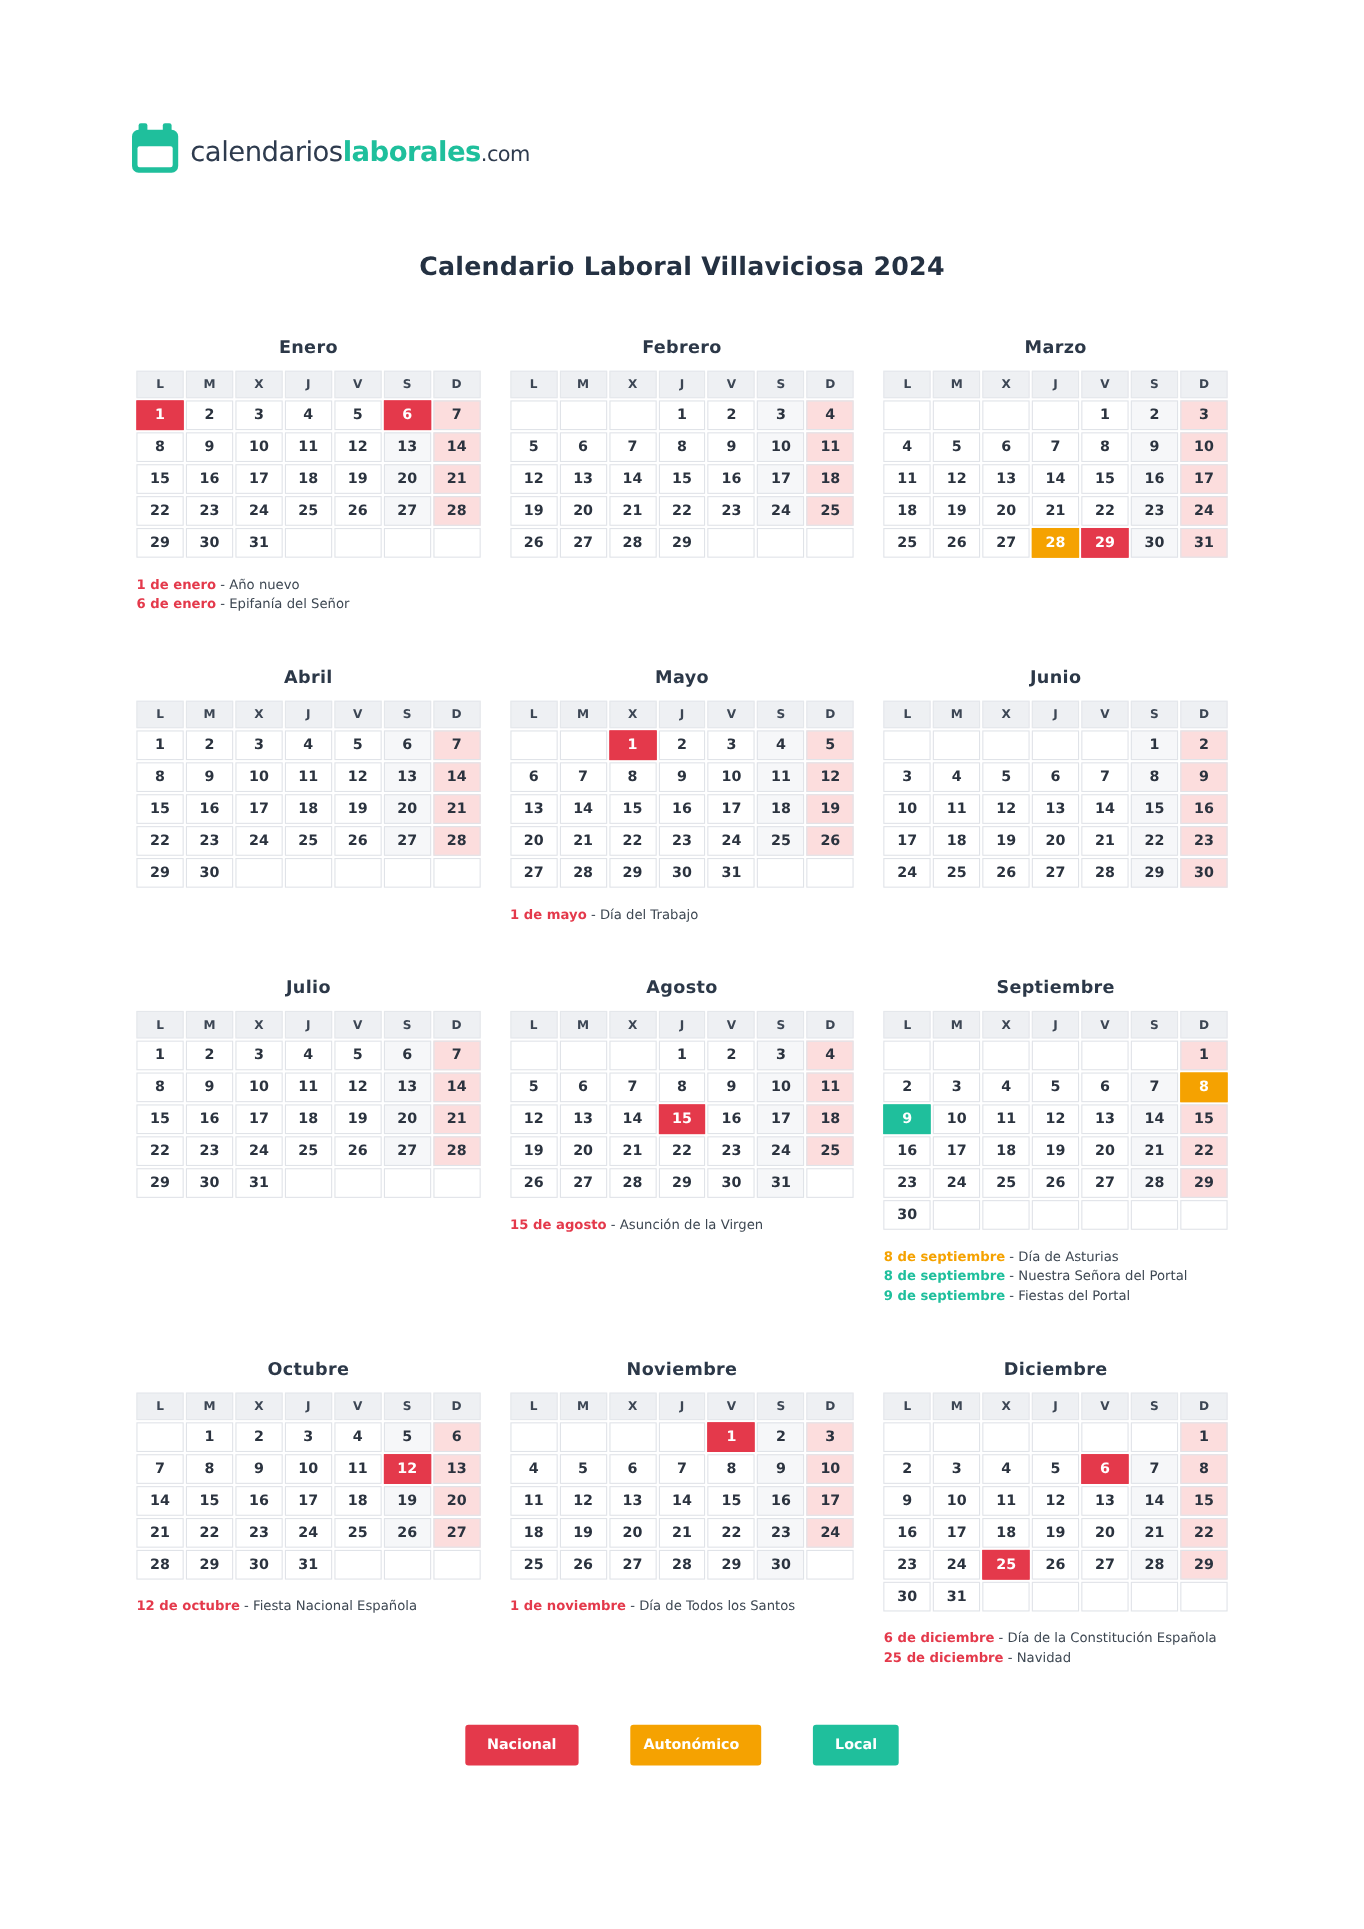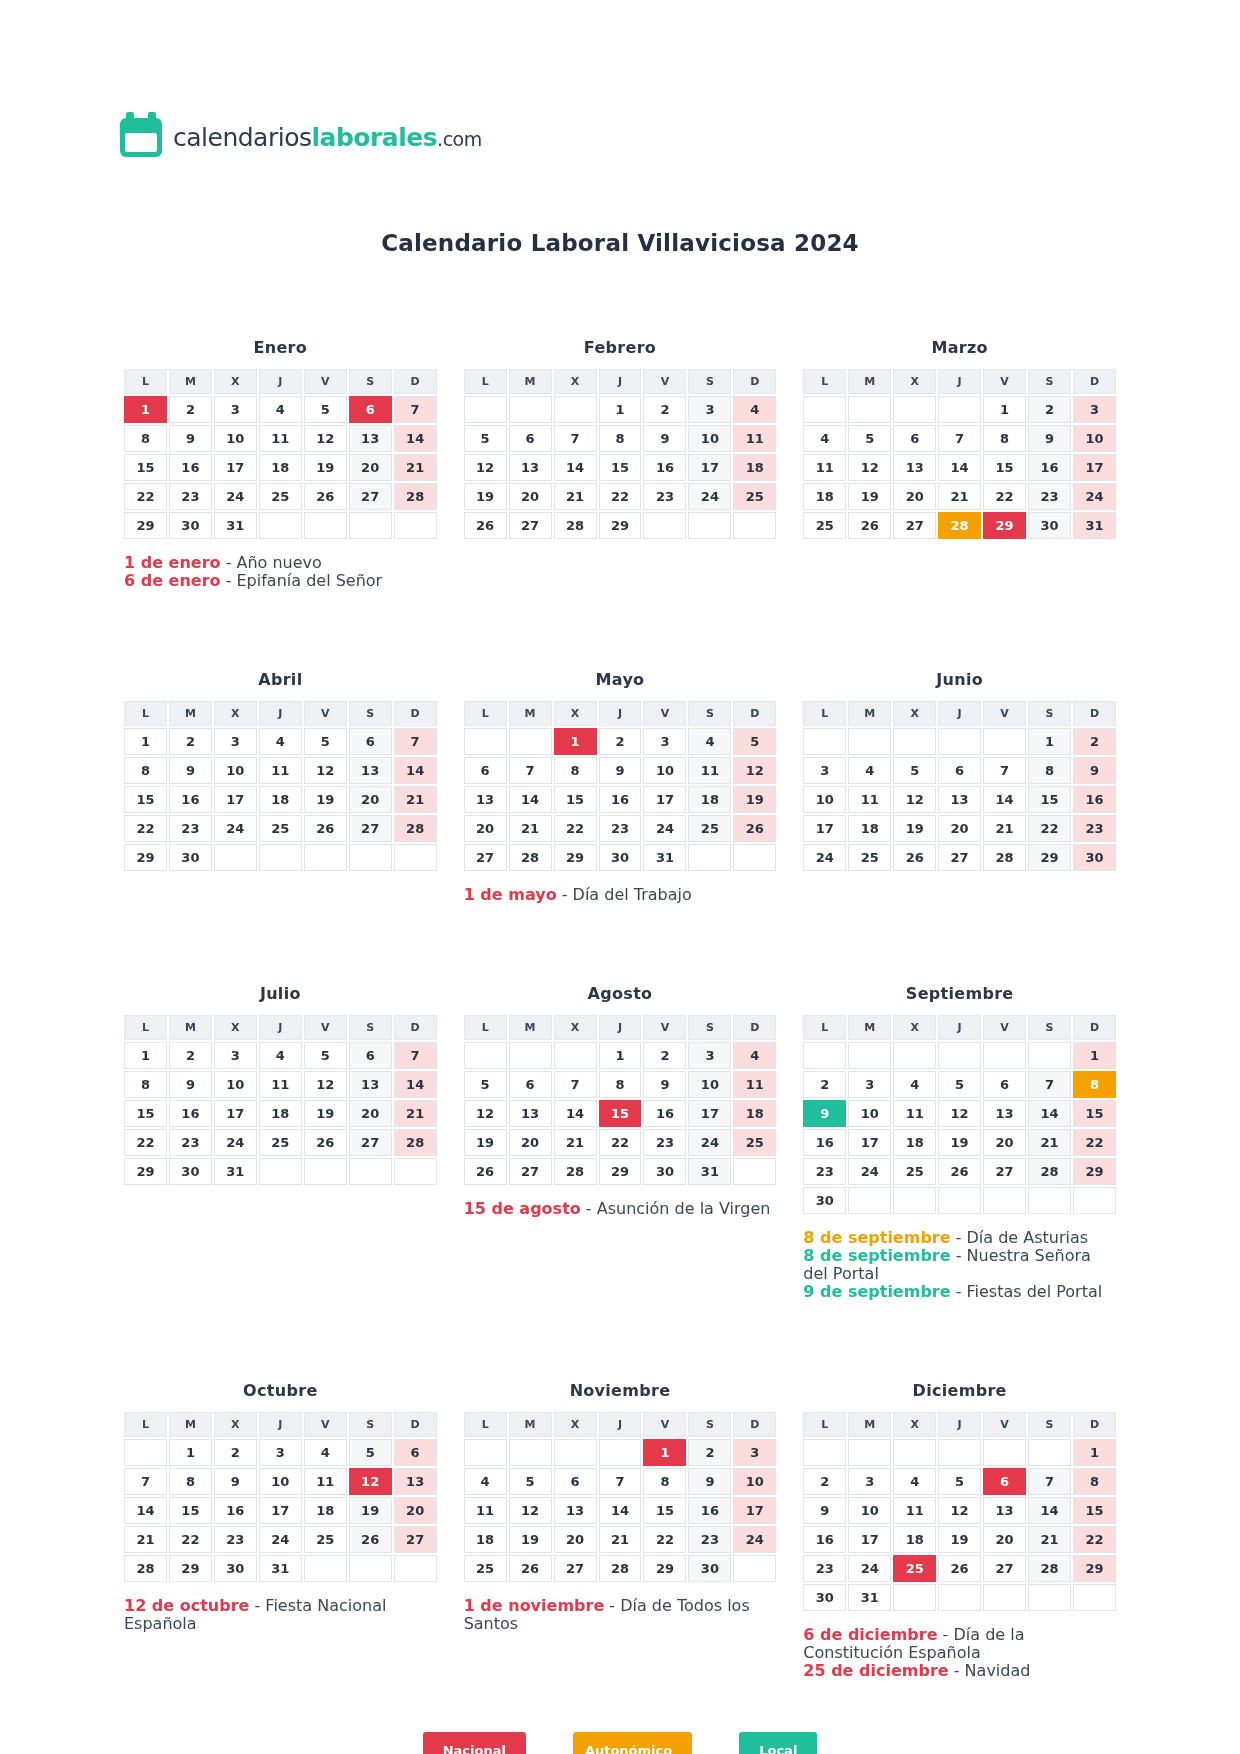--- a/index.html
+++ b/index.html
@@ -37,38 +37,38 @@
     margin:38px 0 0 0;letter-spacing:0.2px;
   }
   
   .months{
     width:996px;margin:50px auto 0;display:grid;
     grid-template-columns:repeat(3,1fr);column-gap:23px;row-gap:48px;
     align-items:start;
   }
   .month-title{
     text-align:center;font-weight:bold;font-size:16px;color:#2c3848;
-    margin-bottom:10px;letter-spacing:0.3px;margin-top:32px;
+    margin-bottom:10px;letter-spacing:0.3px;
   }
   table.cal{width:100%;border-collapse:separate;border-spacing:2px;table-layout:fixed;}
   table.cal th{
     background:var(--c-headbg);border:1px solid #e4e7eb;
     font-size:11px;font-weight:bold;color:#3c4654;height:25px;text-align:center;
   }
   table.cal td{
     background:#fff;border:1px solid var(--c-border);
     font-size:13px;font-weight:bold;color:#2b333f;height:27px;text-align:center;
   }
   table.cal td.sat{background:var(--c-sat);}
   table.cal td.sun{background:var(--c-sun);}
   table.cal td.hl-national{background:var(--c-national);border-color:var(--c-national);color:#fff;}
   table.cal td.hl-autonomic{background:var(--c-autonomic);border-color:var(--c-autonomic);color:#fff;}
   table.cal td.hl-local{background:var(--c-local);border-color:var(--c-local);color:#fff;}
   .notes{margin-top:13px;padding-left:2px;}
-  .note{font-size:16px;color:#3d4752;line-height:18px;}
+  .note{font-size:12px;color:#3d4752;line-height:18px;}
   .note b{font-weight:bold;}
   .note b.national{color:var(--c-national);}
   .note b.autonomic{color:var(--c-autonomic);}
   .note b.local{color:var(--c-local);}
   
   .legend{display:flex;justify-content:center;gap:47px;margin-top:52px;}
   .chip{
     color:#fff;font-weight:bold;font-size:13px;padding:11px 20px;
     border-radius:3px;border:none;cursor:pointer;font-family:inherit;
   }

